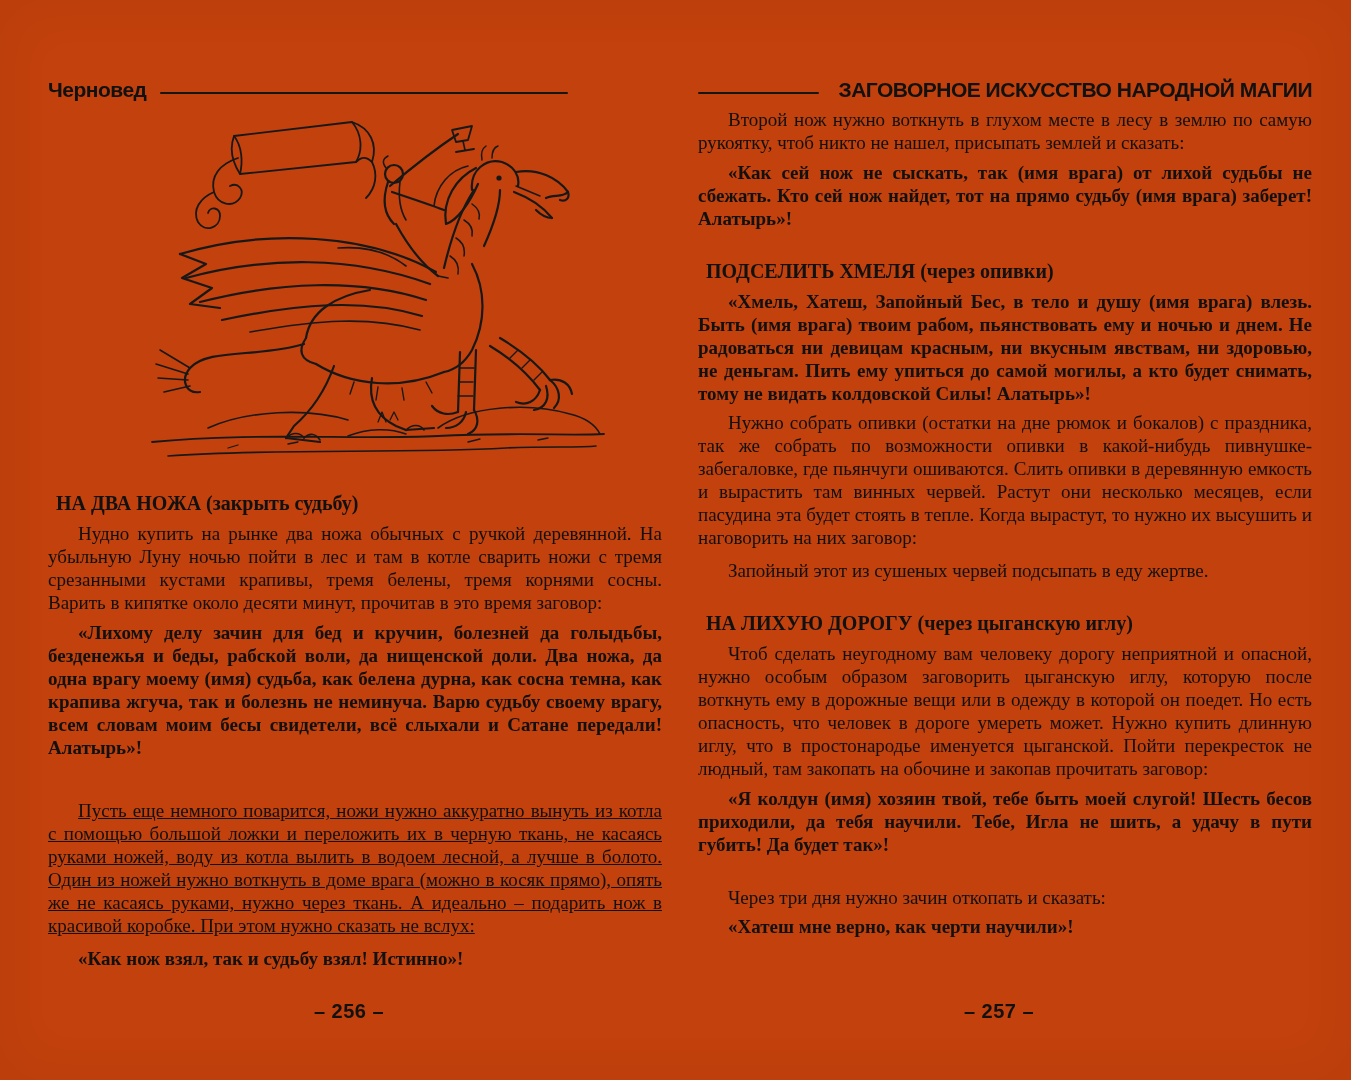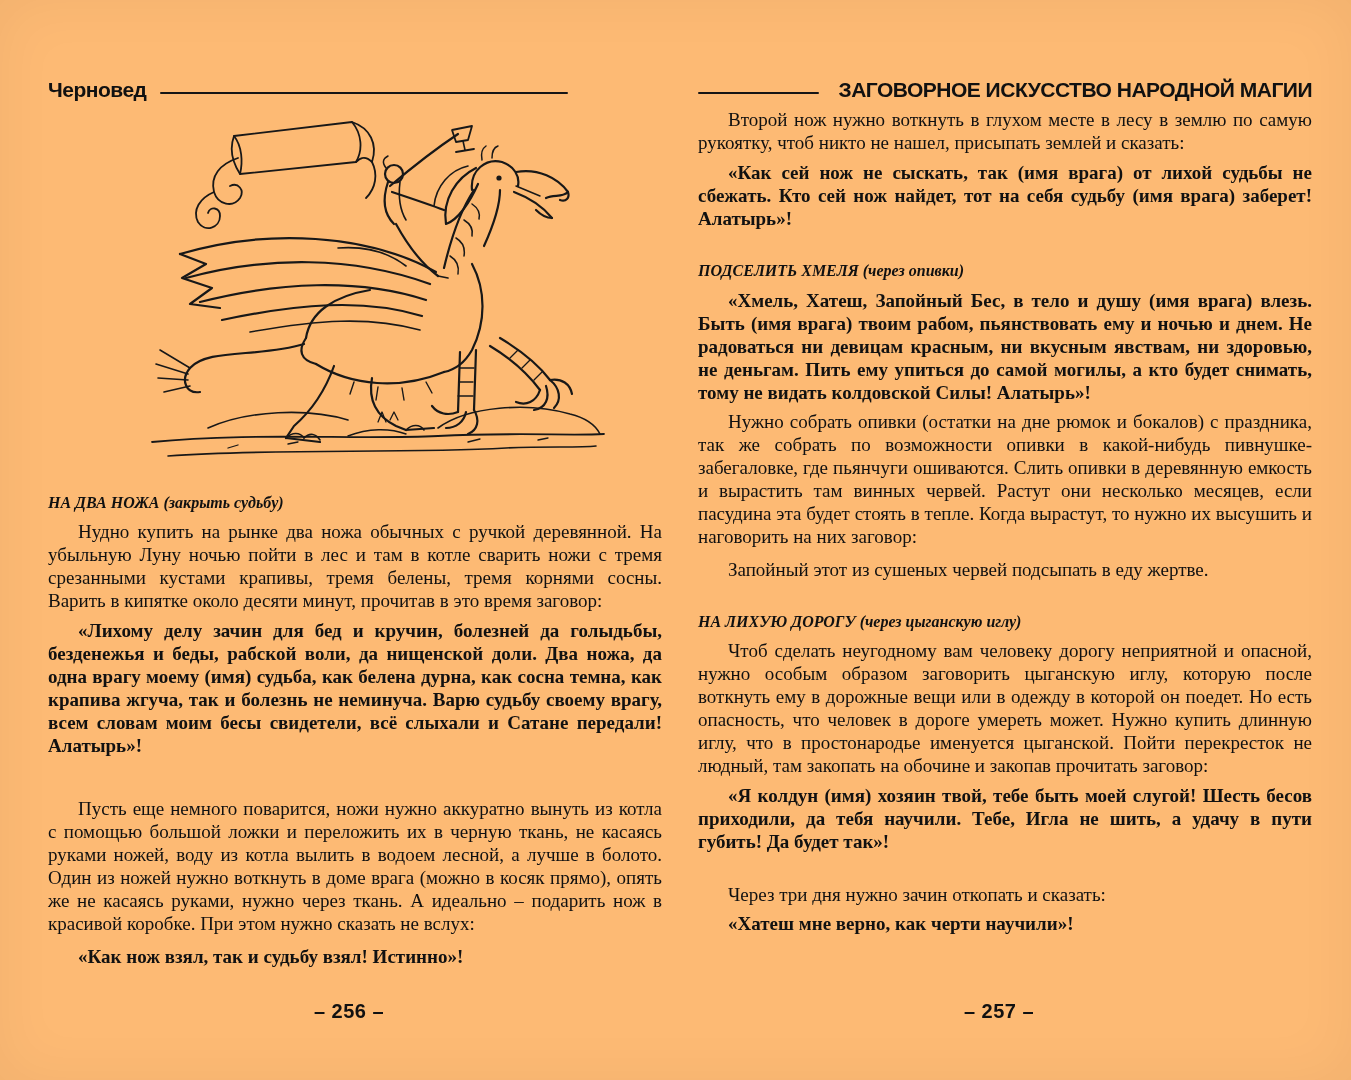--- a/index.html
+++ b/index.html
@@ -1,42 +1,42 @@
 <!DOCTYPE html>
 <html lang="ru"><head>
 <meta charset="utf-8">
 <style>
   html,body{margin:0;padding:0;background:#e8e8e8;}
-  .sheet{position:relative;width:1351px;height:1080px;background:#fdba74;overflow:hidden;
+  .sheet{position:relative;width:1351px;height:1080px;background:#c2410c;overflow:hidden;
          box-shadow:inset 0 0 60px rgba(0,0,0,0.05);
          font-family:"Liberation Serif", serif;color:#111;}
   .page{position:absolute;top:78px;width:614px;}
   .page-left{left:48px;}
   .page-right{left:698px;}
 
   .running-head{display:flex;align-items:center;height:24px;
     font-family:"Liberation Sans", sans-serif;font-weight:700;font-size:21px;
     letter-spacing:-0.5px;white-space:nowrap;}
   .rh-rule{height:2px;background:#151515;border-radius:2px;align-self:center;margin-top:6px;}
   .rule-left{width:408px;margin-left:14px;}
   .rule-right{width:178px;margin-right:20px;}
   .page-right .rh-text{margin-left:auto;}
 
   .illustration{margin:4px 0 0 90px;width:480px;height:356px;}
   .illustration svg{display:block;width:100%;height:100%;}
 
-  .sec-title{font-size:16px;font-weight:700;margin:0;line-height:22px;font-style:italic;}
+  .sec-title{font-size:20px;font-weight:700;margin:8px;line-height:22px;}
   .body{font-size:19px;line-height:23px;text-align:justify;text-indent:30px;margin:0;
         hyphens:auto;}
   .quote{font-weight:700;}
 
   .mt-h{margin-top:30px;}
   .mt-s{margin-top:6px;}
   .mt-q{margin-top:7px;}
-  .mt-gap{margin-top:40px;}
+  .mt-gap{margin-top:40px;text-decoration:underline;}
   .mt-gap2{margin-top:30px;}
   .mt-q2{margin-top:10px;}
 
   .page-number{position:absolute;top:922px;left:0;right:12px;text-align:center;
     font-family:"Liberation Sans", sans-serif;font-weight:700;font-size:20px;
     letter-spacing:0.5px;}
 </style>
 </head>
 <body>
 
@@ -177,21 +177,21 @@
     <div class="page-number">– 256 –</div>
   </div>
 
   <div class="page page-right">
     <div class="running-head">
       <span class="rh-rule rule-right"></span>
       <span class="rh-text">ЗАГОВОРНОЕ ИСКУССТВО НАРОДНОЙ МАГИИ</span>
     </div>
 
     <p class="body mt-s">Второй нож нужно воткнуть в глухом месте в лесу в землю по самую рукоятку, чтоб никто не нашел, присыпать землей и сказать:</p>
-    <p class="body quote mt-q">«Как сей нож не сыскать, так (имя врага) от лихой судьбы не сбежать. Кто сей нож найдет, тот на себя судьбу (имя врага) заберет! Алатырь»!</p>
+    <p class="body quote mt-q">«Как сей нож не сыскать, так (имя врага) от лихой судьбы не сбежать. Кто сей нож найдет, тот на прямо судьбу (имя врага) заберет! Алатырь»!</p>
 
     <h2 class="sec-title mt-h">ПОДСЕЛИТЬ ХМЕЛЯ (через опивки)</h2>
     <p class="body quote mt-q">«Хмель, Хатеш, Запойный Бес, в тело и душу (имя врага) влезь. Быть (имя врага) твоим рабом, пьянствовать ему и ночью и днем. Не радоваться ни девицам красным, ни вкусным явствам, ни здоровью, не деньгам. Пить ему упиться до самой могилы, а кто будет снимать, тому не видать колдовской Силы! Алатырь»!</p>
     <p class="body mt-s">Нужно собрать опивки (остатки на дне рюмок и бокалов) с праздника, так же собрать по возможности опивки в какой-нибудь пивнушке-забегаловке, где пьянчуги ошиваются. Слить опивки в деревянную емкость и вырастить там винных червей. Растут они несколько месяцев, если пасудина эта будет стоять в тепле. Когда вырастут, то нужно их высушить и наговорить на них заговор:</p>
     <p class="body mt-q2">Запойный этот из сушеных червей подсыпать в еду жертве.</p>
 
     <h2 class="sec-title mt-h">НА ЛИХУЮ ДОРОГУ (через цыганскую иглу)</h2>
     <p class="body mt-s">Чтоб сделать неугодному вам человеку дорогу неприятной и опасной, нужно особым образом заговорить цыганскую иглу, которую после воткнуть ему в дорожные вещи или в одежду в которой он поедет. Но есть опасность, что человек в дороге умереть может. Нужно купить длинную иглу, что в простонародье именуется цыганской. Пойти перекресток не людный, там закопать на обочине и закопав прочитать заговор:</p>
     <p class="body quote mt-q">«Я колдун (имя) хозяин твой, тебе быть моей слугой! Шесть бесов приходили, да тебя научили. Тебе, Игла не шить, а удачу в пути губить! Да будет так»!</p>
     <p class="body mt-gap2">Через три дня нужно зачин откопать и сказать:</p>

